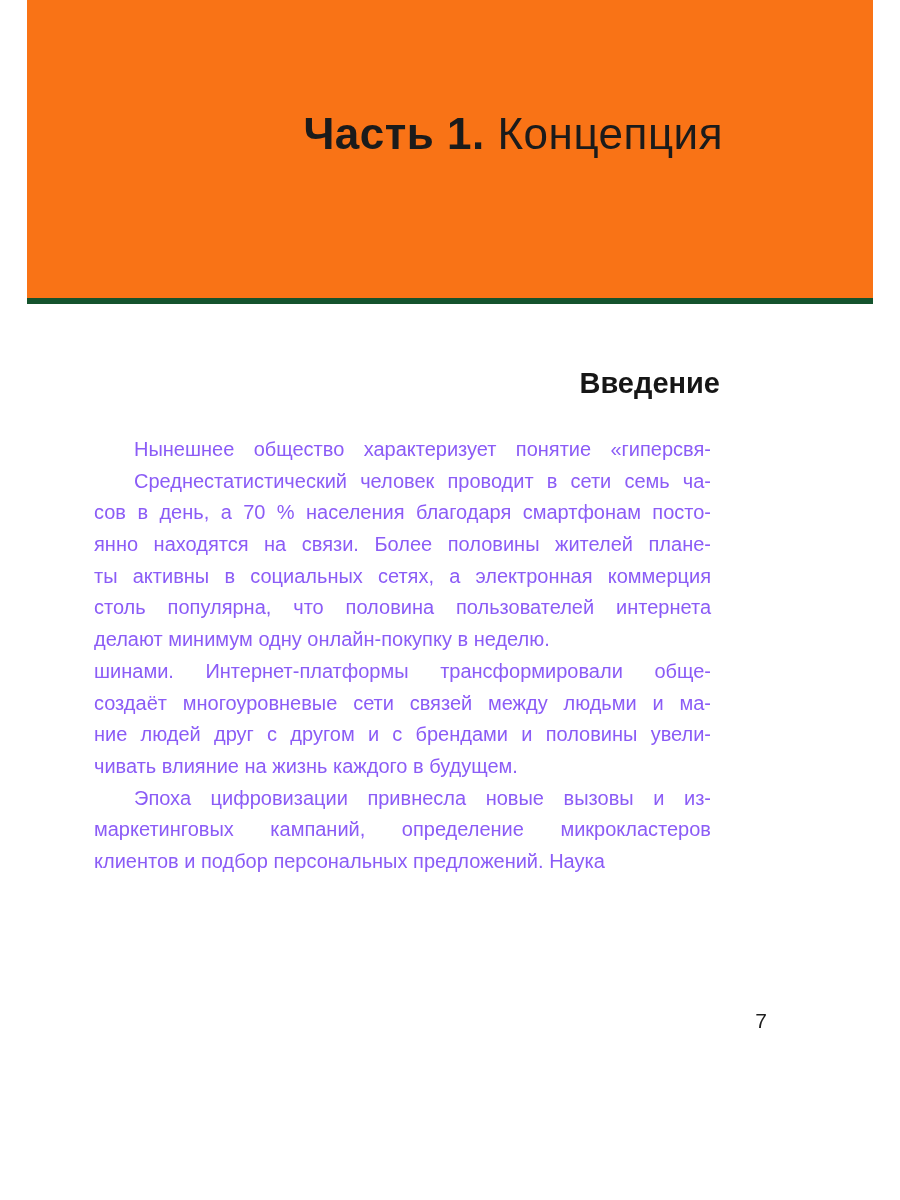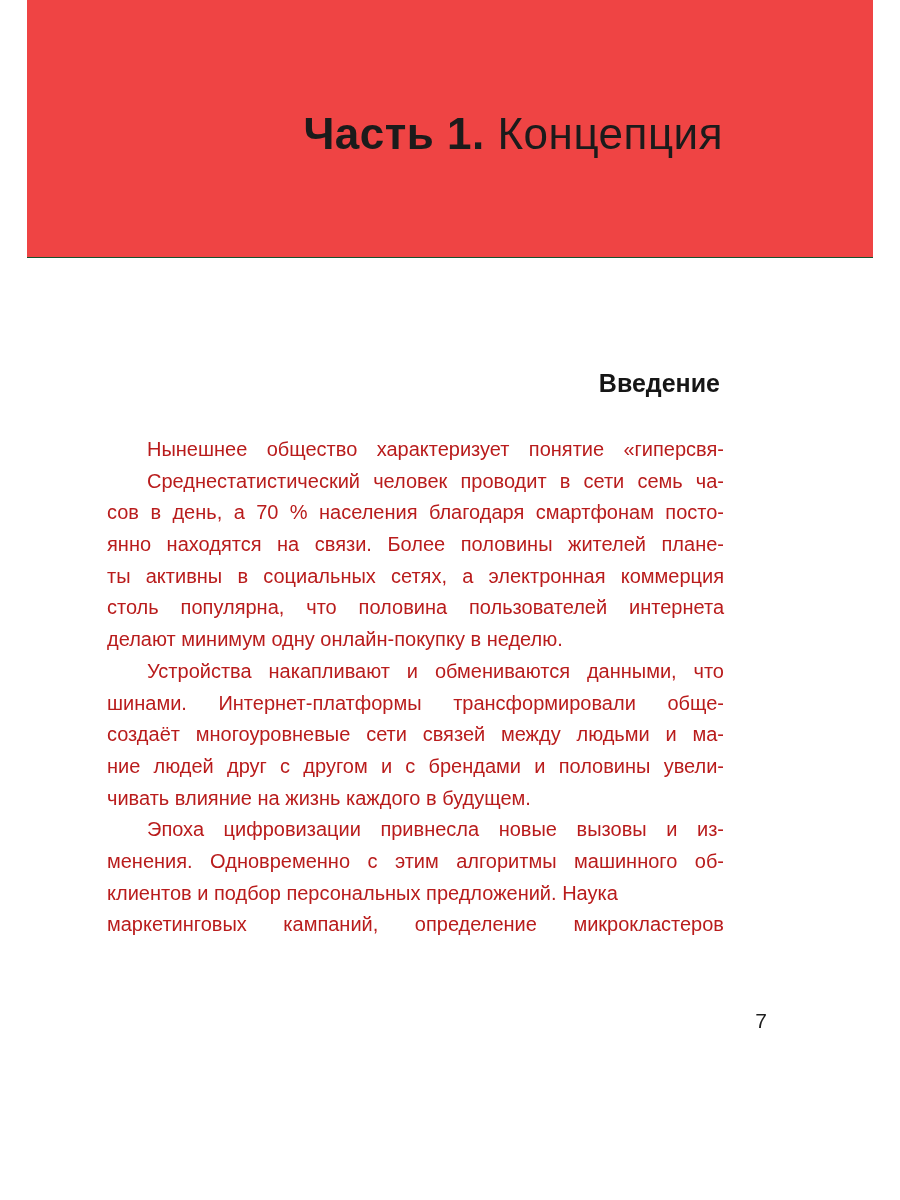--- a/index.html
+++ b/index.html
@@ -15,23 +15,23 @@
     overflow: hidden;
     font-family: "Liberation Sans", sans-serif;
     color: #1c1c1c;
   }
   
   .title-band {
     position: absolute;
     left: 27px;
     top: 0;
     width: 846px;
-    height: 258px;
-    background: #ef4444;
-    border-bottom: 1px solid #14532d;
+    height: 304px;
+    background: #f97316;
+    border-bottom: 6px solid #14532d;
     box-sizing: border-box;
   }
   .chapter-title {
     position: absolute;
     top: 103px;
     right: 150px;
     text-align: right;
     font-size: 44px;
     line-height: 62px;
     color: #1b1b1b;
@@ -44,34 +44,34 @@
   .chapter-title .light-part {
     font-weight: 400;
   }
   
   .section-heading {
     position: absolute;
     left: 103px;
     top: 368px;
     width: 617px;
     text-align: right;
-    font-size: 25px;
+    font-size: 29px;
     line-height: 31px;
     font-weight: 700;
     color: #161616;
   }
   
   .body-text {
     position: absolute;
-    left: 107px;
+    left: 94px;
     top: 434px;
     width: 617px;
     font-size: 20px;
     line-height: 31.7px;
-    color: #b91c1c;
+    color: #8b5cf6;
   }
   .paragraph { margin: 0; padding: 0; }
   .line {
     text-align: justify;
     text-align-last: justify;
     white-space: normal;
     height: 31.7px;
     overflow: visible;
   }
   .line.first { text-indent: 40px; }
@@ -107,29 +107,27 @@
       </div>
       <div class="paragraph">
         <div class="line first">Среднестатистический человек проводит в сети семь ча-</div>
         <div class="line">сов в день, а 70 % населения благодаря смартфонам посто-</div>
         <div class="line">янно находятся на связи. Более половины жителей плане-</div>
         <div class="line">ты активны в социальных сетях, а электронная коммерция</div>
         <div class="line">столь популярна, что половина пользователей интернета</div>
         <div class="line last">делают минимум одну онлайн-покупку в неделю.</div>
       </div>
       <div class="paragraph">
-        <div class="line first">Устройства накапливают и обмениваются данными, что</div>
         <div class="line">шинами. Интернет-платформы трансформировали обще-</div>
         <div class="line">создаёт многоуровневые сети связей между людьми и ма-</div>
         <div class="line">ние людей друг с другом и с брендами и половины увели-</div>
         <div class="line last">чивать влияние на жизнь каждого в будущем.</div>
       </div>
       <div class="paragraph">
         <div class="line first">Эпоха цифровизации привнесла новые вызовы и из-</div>
-        <div class="line">менения. Одновременно с этим алгоритмы машинного об-</div>
+        <div class="line">маркетинговых кампаний, определение микрокластеров</div>
         <div class="line last">клиентов и подбор персональных предложений. Наука</div>
-        <div class="line">маркетинговых кампаний, определение микрокластеров</div>
       </div>
     </div>
 
   <div class="page-number">7</div>
 
 </div>
 
 </body></html>

